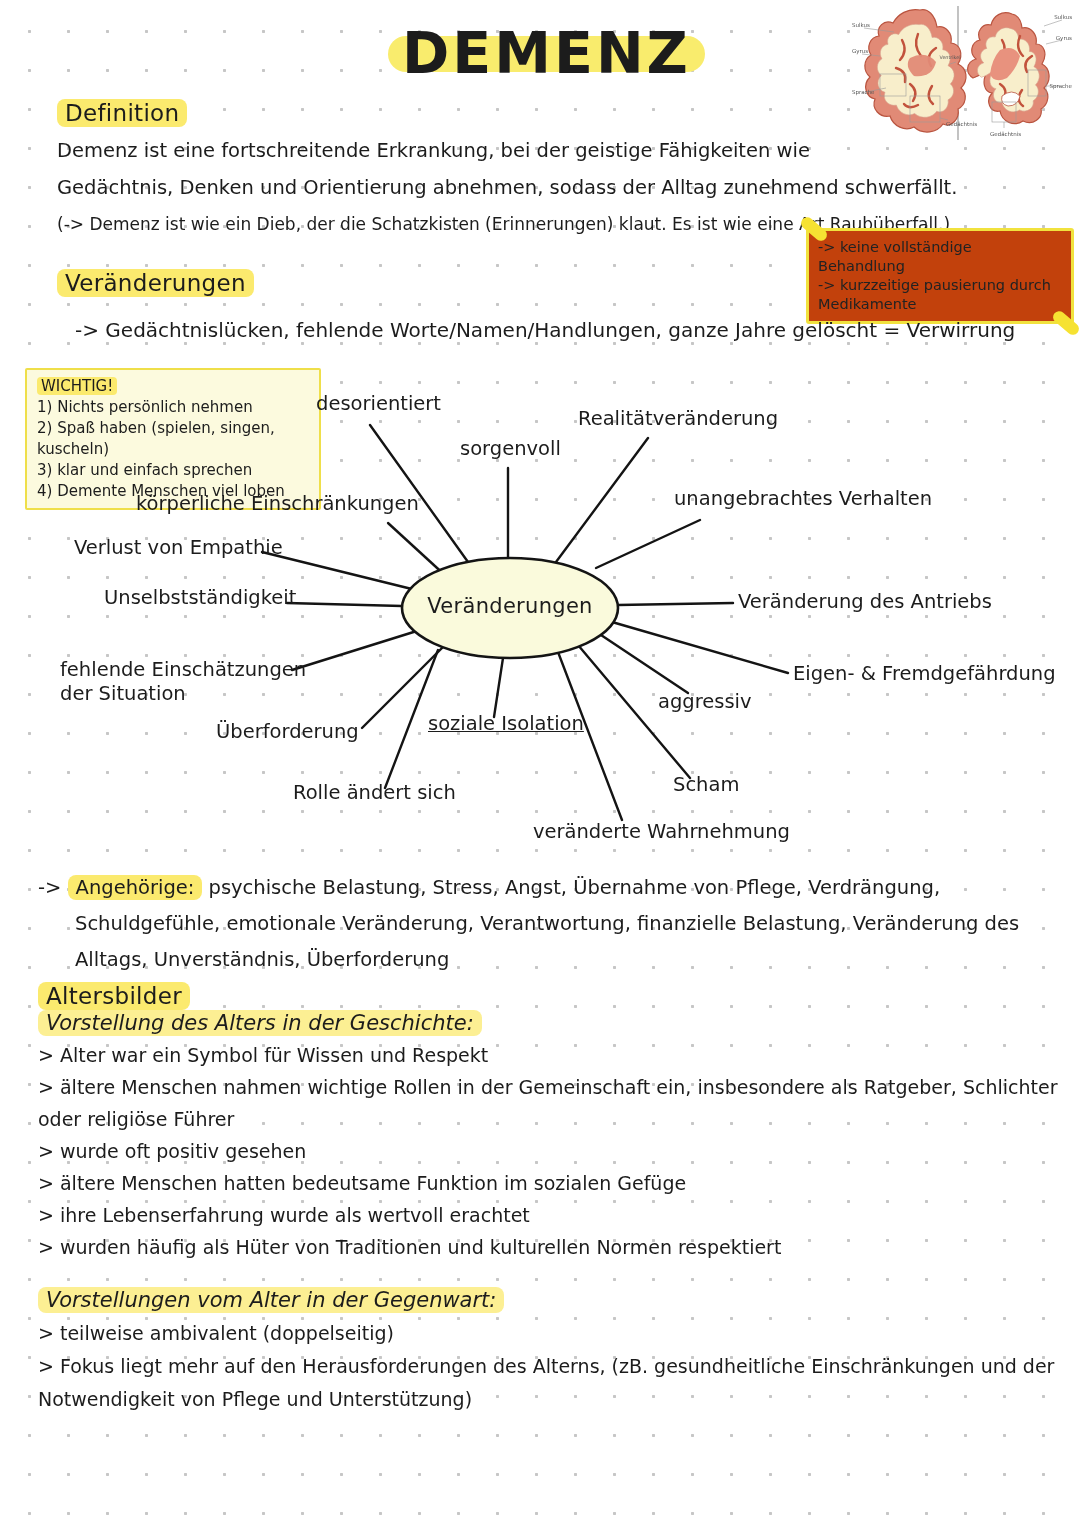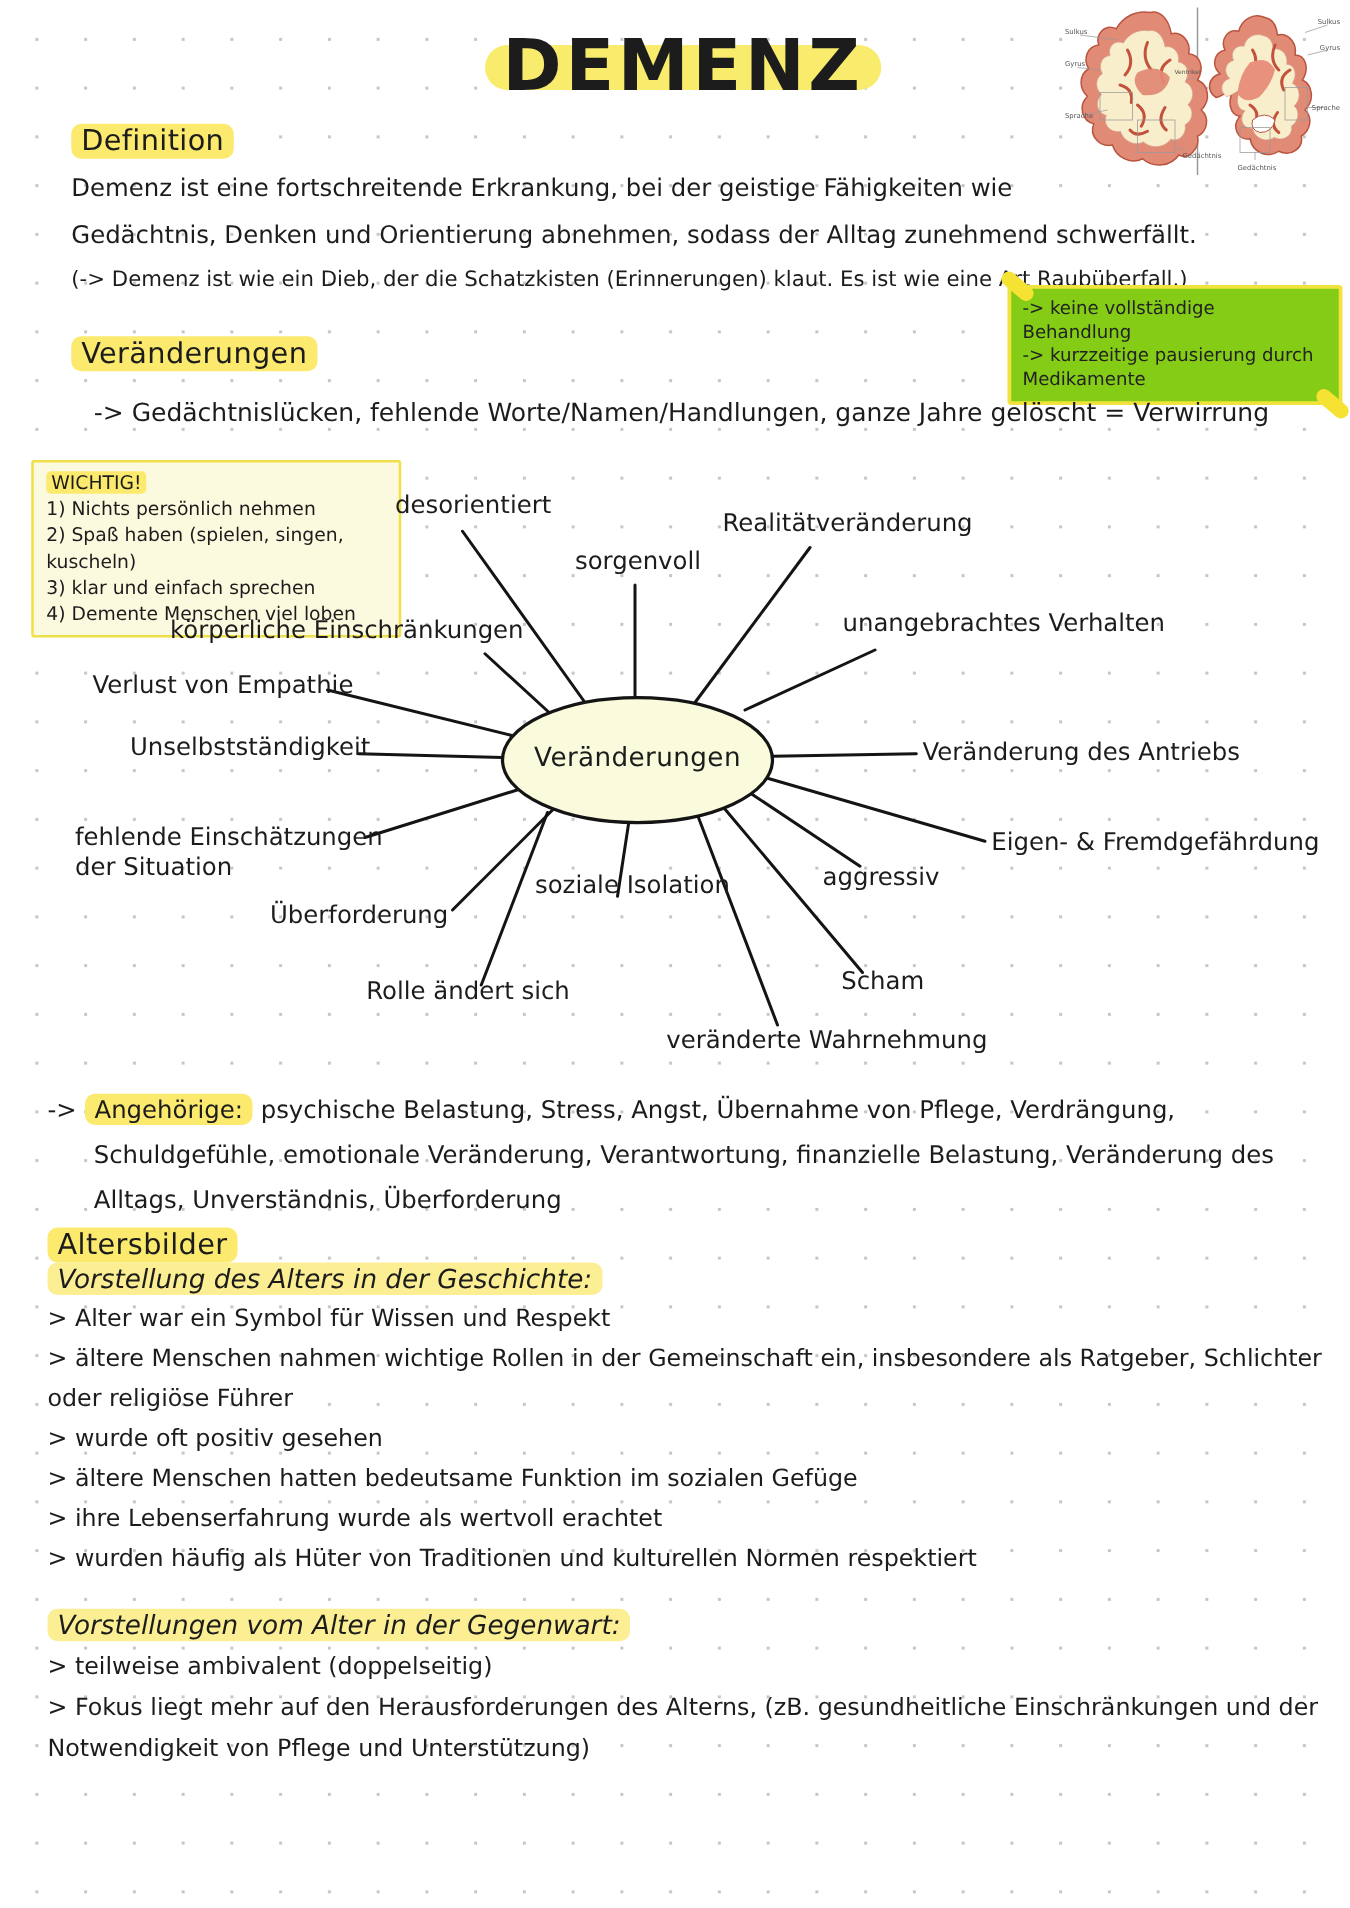--- a/index.html
+++ b/index.html
@@ -19,21 +19,21 @@
     position:relative;z-index:1;
   }
   .title-pill{
     position:absolute;left:-14px;right:-14px;top:16px;height:36px;
     background:#f9ec6d;border-radius:20px;z-index:-1;
   }
   .h2{font-size:23px;letter-spacing:.3px;}
   .bodytext{font-size:19.5px;line-height:37px;}
   .smallnote{font-size:17px;}
   .notebox{
-    width:244px;background:#84cc16;border:3px solid #f1e23e;border-radius:3px;
+    width:244px;background:#c2410c;border:3px solid #f1e23e;border-radius:3px;
     font-size:14.5px;line-height:19px;padding:7px 9px;color:#222;
   }
   .marker-accent{position:absolute;width:30px;height:12px;background:#f6e232;border-radius:6px;}
   .wichtigbox{
     width:272px;background:#fcfade;border:2px solid #efdf4a;border-radius:2px;
     font-size:15px;line-height:21px;padding:6px 10px;
   }
   .wichtigbox .hl{padding:0 4px;border-radius:4px;}
   .mnode{font-size:19.5px;white-space:nowrap;}
   .mnode.wrap{white-space:normal;line-height:24px;}
@@ -174,21 +174,21 @@
   <div class="abs mnode" style="left:578px;top:27px;">Realitätveränderung</div>
   <div class="abs mnode" style="left:674px;top:107px;">unangebrachtes Verhalten</div>
   <div class="abs mnode" style="left:136px;top:112px;">körperliche Einschränkungen</div>
   <div class="abs mnode" style="left:74px;top:156px;">Verlust von Empathie</div>
   <div class="abs mnode" style="left:104px;top:206px;">Unselbstständigkeit</div>
   <div class="abs mnode" style="left:738px;top:210px;">Veränderung des Antriebs</div>
   <div class="abs mnode" style="left:793px;top:282px;">Eigen- &amp; Fremdgefährdung</div>
   <div class="abs mnode" style="left:658px;top:310px;">aggressiv</div>
   <div class="abs mnode wrap" style="left:60px;top:278px;width:252px;">fehlende Einschätzungen der Situation</div>
   <div class="abs mnode" style="left:216px;top:340px;">Überforderung</div>
-  <div class="abs mnode" style="left:428px;top:316px;">soziale Isolation</div>
+  <div class="abs mnode" style="left:428px;top:332px;text-decoration:underline;">soziale Isolation</div>
   <div class="abs mnode" style="left:293px;top:401px;">Rolle ändert sich</div>
   <div class="abs mnode" style="left:673px;top:393px;">Scham</div>
   <div class="abs mnode" style="left:533px;top:440px;">veränderte Wahrnehmung</div>
 </div>
 
 <div class="abs bodytext hang" style="left:38px;top:870px;width:1015px;line-height:36px;font-size:19.5px;">
   <span>-&gt;</span>
   <span class="hl">Angehörige:</span>
   <span>psychische Belastung, Stress, Angst, Übernahme von Pflege, Verdrängung, Schuldgefühle, emotionale Veränderung, Verantwortung, finanzielle Belastung, Veränderung des Alltags, Unverständnis, Überforderung</span>
 </div>

